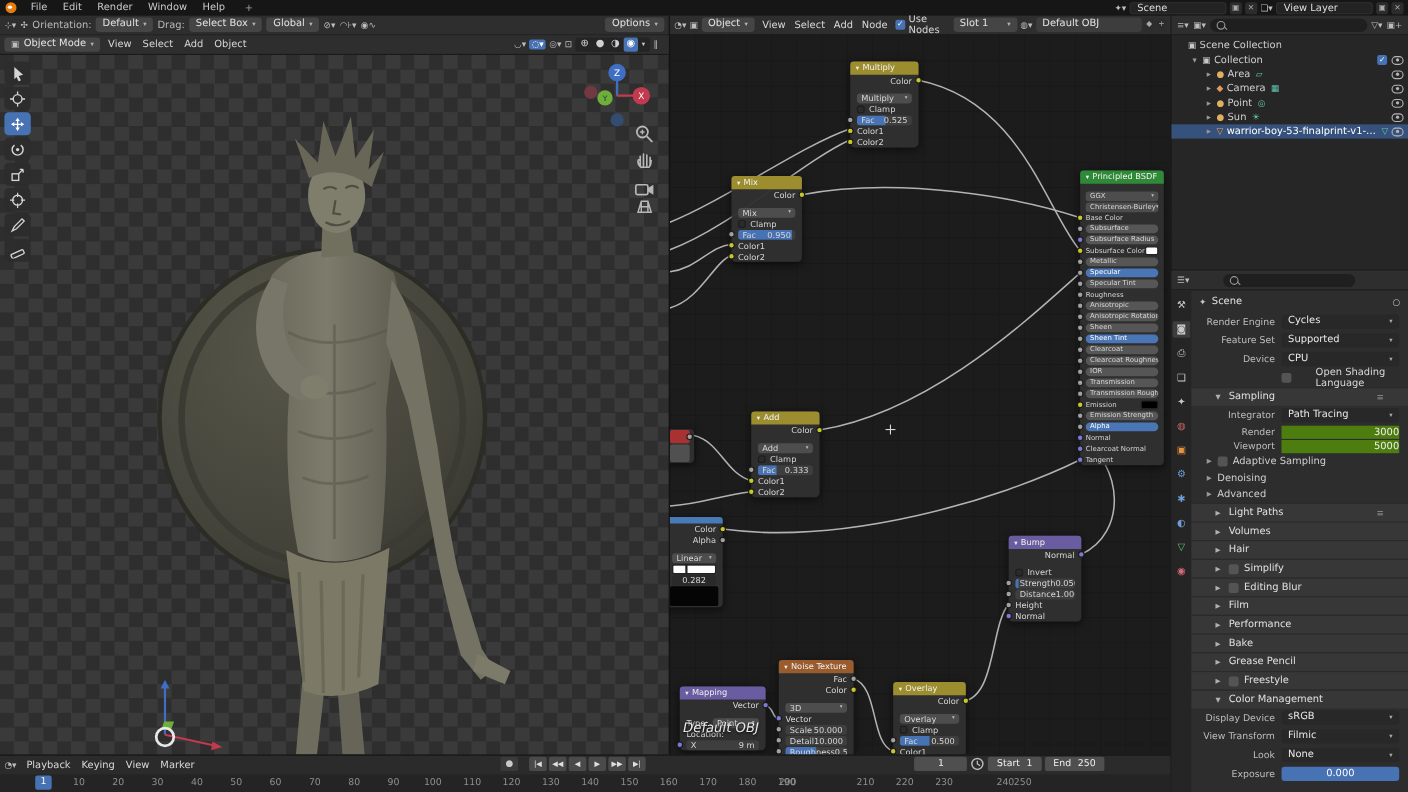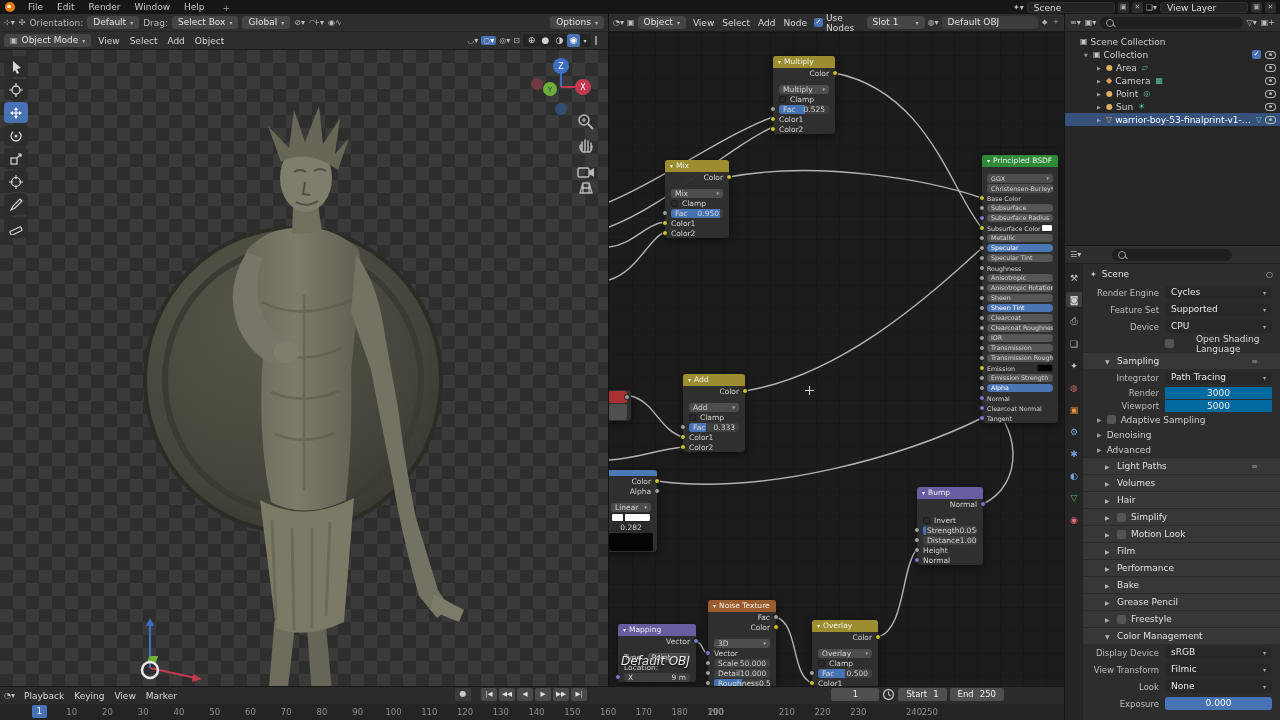--- a/index.html
+++ b/index.html
@@ -90,21 +90,21 @@
   .pr-head{height:18px;background:#2e2e2e;border-bottom:1px solid #1c1c1c;display:flex;align-items:center;gap:5px;padding:0 5px}
   .pr-tabs{position:absolute;left:0;top:18px;width:18px;bottom:0;background:#252525;display:flex;flex-direction:column;align-items:center;padding-top:6px;gap:7px}
   .pr-tab{width:16px;height:15px;display:flex;align-items:center;justify-content:center;border-radius:2px 0 0 2px}
   .pr-tab.on{background:#3d3d3d}
   .pr-body{position:absolute;left:18px;top:18px;right:0;bottom:0;overflow:hidden}
   .crumb{height:20px;display:flex;align-items:center;gap:5px;padding:0 7px;color:#e2e2e2}
   .prow{height:17px;display:flex;align-items:center;padding:0 8px 0 0}
   .prow .pl{width:82px;text-align:right;color:#bdbdbd;padding-right:6px;flex:none;font-size:8.5px}
   .pfield{flex:1;background:#282828;border-radius:3px;height:13px;line-height:13px;padding:0 6px;color:#e8e8e8;display:flex;justify-content:space-between;align-items:center}
   .pfield .cv{font-size:6px;color:#aaa}
-  .vfield{flex:1;background:#0369a1;height:12px;line-height:12px;text-align:center;color:#f2f2f2}
+  .vfield{flex:1;background:#4d7c0f;height:12px;line-height:12px;text-align:right;color:#f2f2f2}
   .pslider{flex:1;background:#4772b3;border-radius:3px;height:13px;line-height:13px;text-align:center;color:#fff}
   .sect{height:17px;background:#373737;border-top:1px solid #2a2a2a;display:flex;align-items:center;gap:5px;padding:0 22px;color:#e0e0e0}
   .sect .car{font-size:6px;color:#b0b0b0;width:7px}
   .sect .mright{margin-left:auto;color:#9a9a9a;font-size:8px}
   .subsect{height:15px;display:flex;align-items:center;gap:5px;padding:0 6px 0 14px;color:#cfcfcf}
   .subsect .car{font-size:6px;color:#999}
   
   .timeline{position:absolute;left:0;top:686px;width:1064px;height:34px;background:#2b2b2b;border-top:1px solid #161616;z-index:15}
   .tl-head{height:17px;display:flex;align-items:center;gap:4px;font-size:9px;padding:0 4px}
   .tl-head .menu{padding:0 5px}
@@ -962,21 +962,21 @@
           <span>Hair</span>
         </div>
         <div class="sect">
           <span class="car">▶</span>
           <span class="cbx"></span>
           <span>Simplify</span>
         </div>
         <div class="sect">
           <span class="car">▶</span>
           <span class="cbx"></span>
-          <span>Motion Look</span>
+          <span>Editing Blur</span>
         </div>
         <div class="sect">
           <span class="car">▶</span>
           <span>Film</span>
         </div>
         <div class="sect">
           <span class="car">▶</span>
           <span>Performance</span>
         </div>
         <div class="sect">

